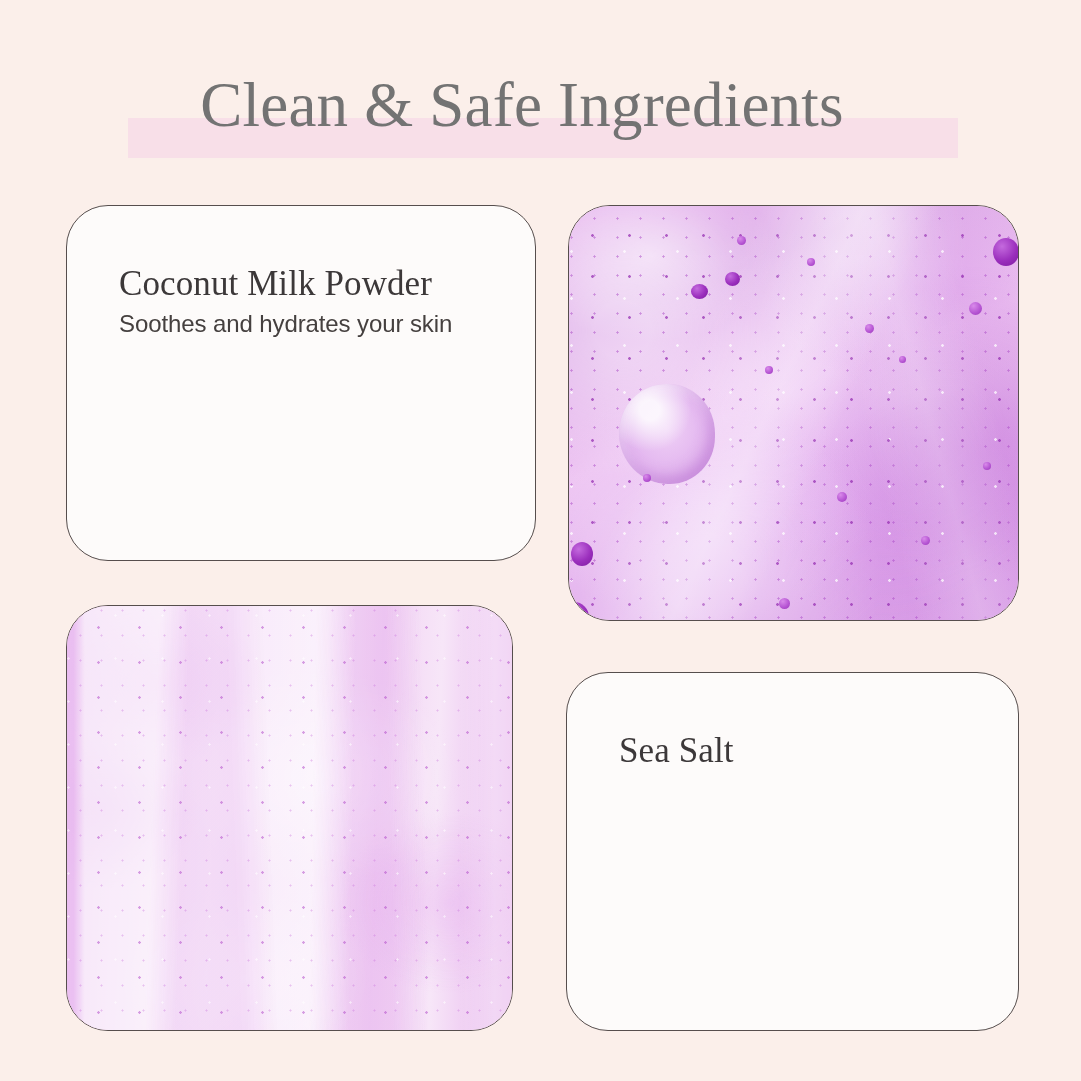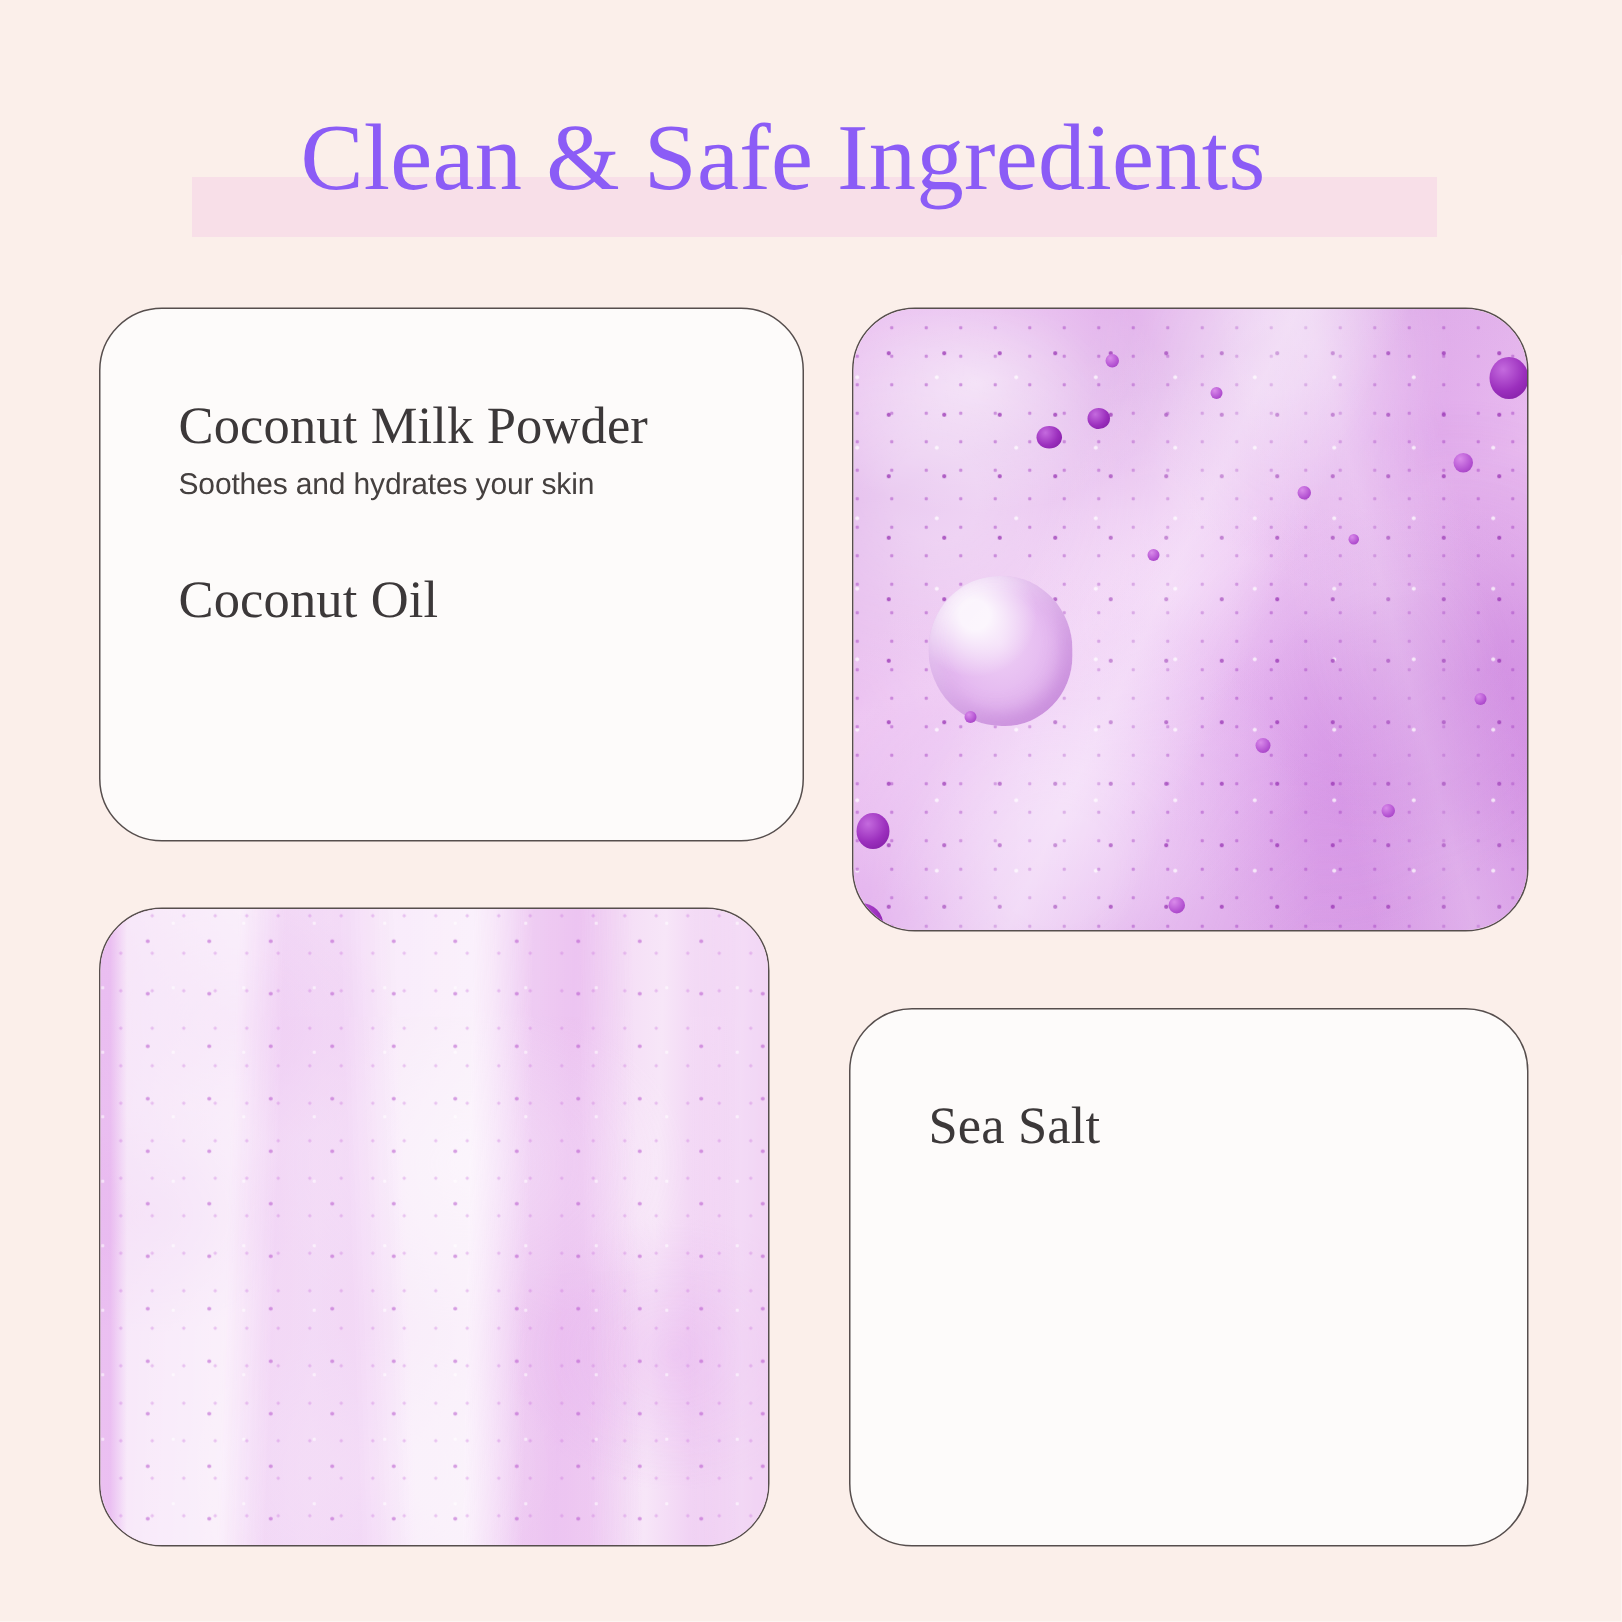--- a/index.html
+++ b/index.html
@@ -40,21 +40,21 @@
   #page-title {
     position: absolute;
     left: 0;
     top: 0;
     width: 1044px;
     text-align: center;
     font-family: "Liberation Serif", "DejaVu Serif", serif;
     font-size: 63px;
     line-height: 86px;
     font-weight: 400;
-    color: #8b5cf6;
+    color: #737373;
     letter-spacing: 0.2px;
     white-space: nowrap;
   }
 
   
   .panel {
     position: absolute;
     box-sizing: border-box;
     border: 1.5px solid #564e4d;
     border-radius: 42px;
@@ -82,21 +82,21 @@
     font-size: 35px;
     line-height: 40px;
     font-weight: 400;
     color: #3c3839;
     margin: 0 0 4px 0;
     letter-spacing: 0.1px;
     white-space: nowrap;
   }
   .ing-desc {
     font-family: "Liberation Sans", sans-serif;
-    font-size: 20px;
+    font-size: 24px;
     line-height: 31px;
     font-weight: 400;
     color: #45403f;
     margin: 0;
     letter-spacing: -0.1px;
   }
   .ing-block + .ing-block {
     margin-top: 41px;
   }
 
@@ -214,21 +214,20 @@
 
   <div class="panel text-card" id="card-coconut">
     <div class="card-inner">
 
       <div class="ing-block">
         <p class="ing-heading">Coconut Milk Powder</p>
         <p class="ing-desc">Soothes and hydrates your skin</p>
       </div>
 
       <div class="ing-block">
-        <p class="ing-heading">Coconut Oil</p>
       </div>
 
     </div>
   </div>
 
   <div class="panel" id="photo-foam">
     <div class="photo" id="foam-base"></div>
     <div class="photo" id="foam-mottle"></div>
     <div class="photo" id="foam-speckle"></div>
     <div class="photo" id="foam-sheen"></div>

